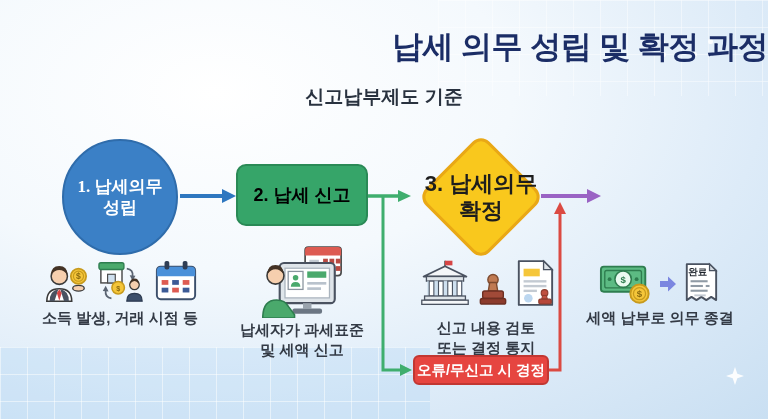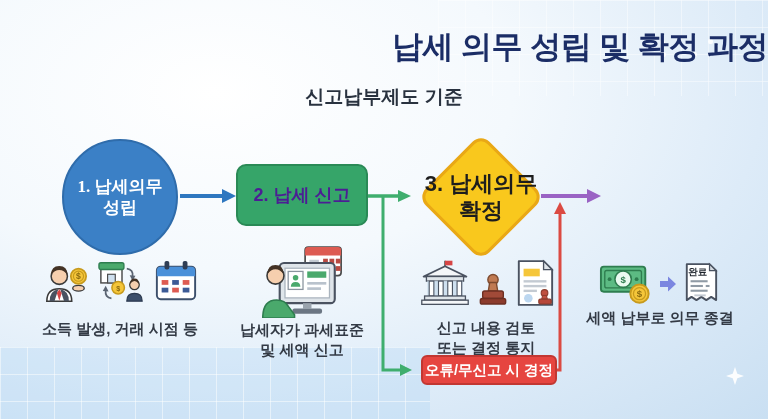--- a/index.html
+++ b/index.html
@@ -47,21 +47,21 @@
   }
   .step-circle.blue { left: 62px; top: 139px; width: 116px; height: 116px;
     background: #3b80c6; border: 2px solid #2f6cab; font-family: Liberation Serif, serif; }
   .step-circle.purple { left: 600px; top: 141px; width: 112px; height: 112px;
     background: #9761b8; border: 2px solid #7e4d9e; }
 
   .step-rect {
     position: absolute; left: 236px; top: 164px; width: 132px; height: 62px;
     background: #36a569; border: 2.5px solid #2a8a56; border-radius: 10px;
     display: flex; align-items: center; justify-content: center;
-    color: #4c1d95; font-size: 18px; z-index: 2;
+    color: #000000; font-size: 18px; z-index: 2;
   }
 
   .diamond-wrap { position: absolute; left: 419px; top: 135px; width: 124px; height: 124px; z-index: 2; }
   .diamond-shape {
     position: absolute; left: 17px; top: 17px; width: 90px; height: 90px;
     background: #f9c81d; border: 3px solid #e9a816; border-radius: 12px;
     transform: rotate(45deg);
   }
   .diamond-label {
     position: absolute; inset: 0; display: flex; align-items: center; justify-content: center;
@@ -69,35 +69,34 @@
   }
 
   .connectors { position: absolute; left: 0; top: 0; width: 768px; height: 419px; z-index: 1; }
 
   .correction-box {
     position: absolute; left: 413px; top: 355px; width: 136px; height: 30px;
     background: #e64540; border: 2px solid #c23732; border-radius: 6px;
     display: flex; align-items: center; justify-content: center;
     color: #ffffff; font-size: 14.5px; font-weight: bold; z-index: 3;
     white-space: nowrap;
-    margin-left: 8px;
   }
 
   
   .icon-group { position: absolute; display: flex; align-items: flex-end; z-index: 2; }
   .icon-group.g1 { left: 42px;  top: 258px; gap: 8px; }
   .icon-group.g2 { left: 262px; top: 246px; }
   .icon-group.g3 { left: 419px; top: 258px; gap: 7px; }
   .icon-group.g4 { left: 599px; top: 260px; gap: 5px; align-items: center; }
 
   .caption {
     position: absolute; text-align: center; font-size: 15px; font-weight: bold;
     color: #333a45; line-height: 1.35; white-space: pre-line; z-index: 2;
   }
-  .caption.c1 { left: 20px;  top: 308px; width: 200px; margin-top: 11px; }
+  .caption.c1 { left: 20px;  top: 308px; width: 200px; }
   .caption.c2 { left: 222px; top: 320px; width: 160px; }
   .caption.c3 { left: 406px; top: 318px; width: 160px; }
   .caption.c4 { left: 575px; top: 308px; width: 170px; }
 
   svg { display: block; }
 </style>
 </head>
 <body>
 
 <div class="stage">

